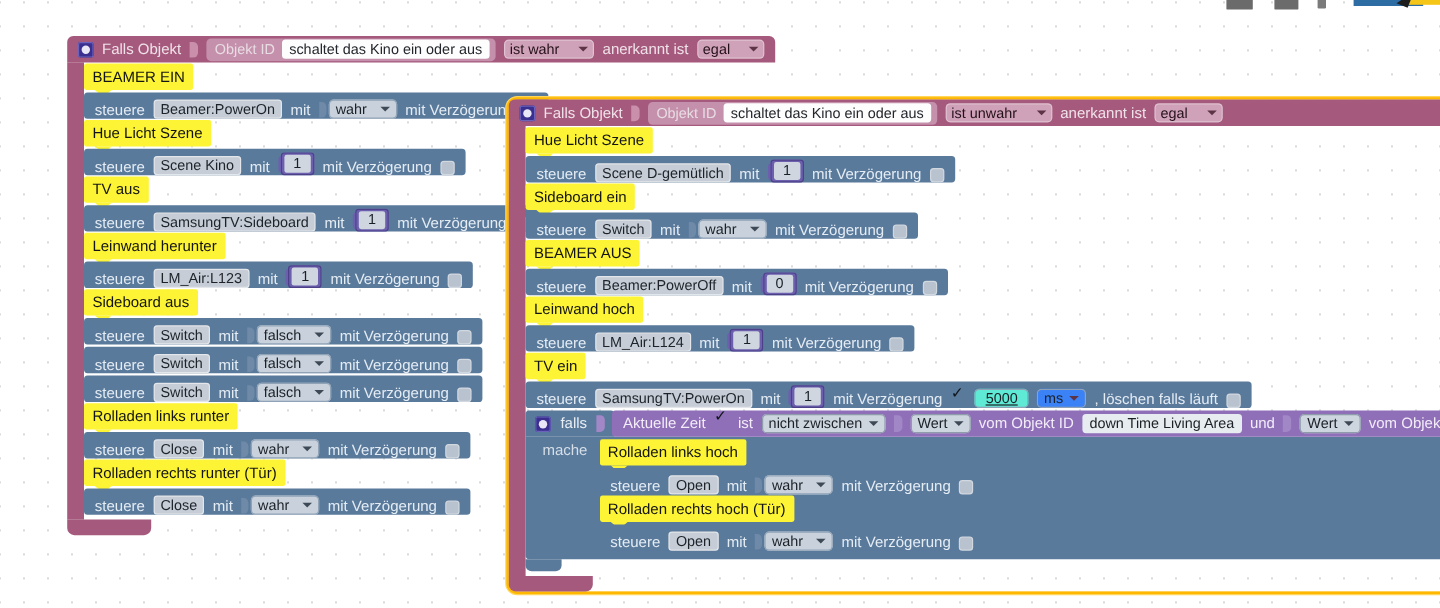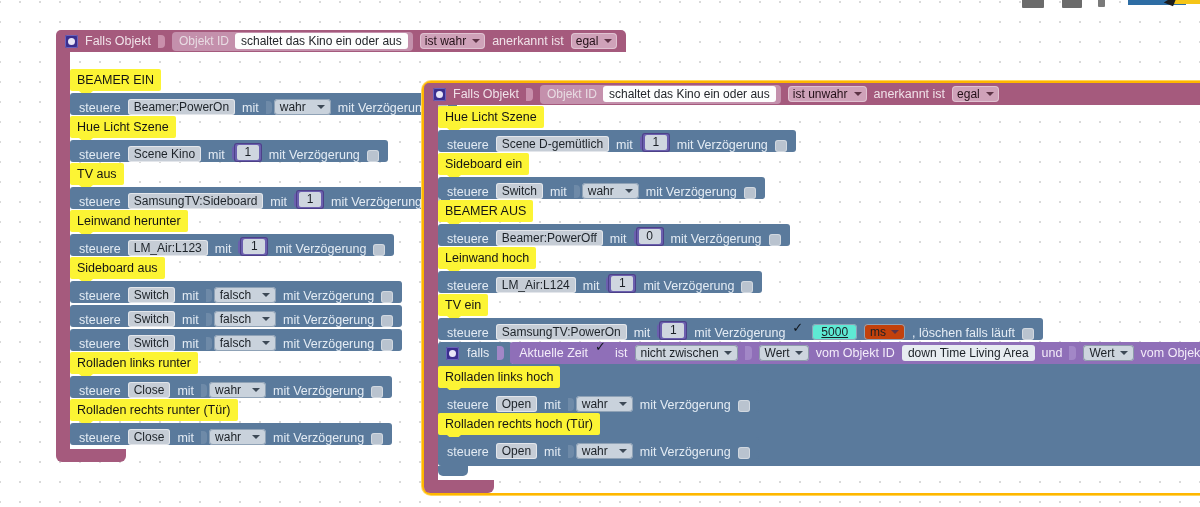--- a/index.html
+++ b/index.html
@@ -55,21 +55,21 @@
     padding:1px 5px 1px 7px;height:17px;
   }
   .objid-lbl{color:#e8dce3;font-size:12px;white-space:nowrap;}
   .txtfield{
     background:#fdfdfd;color:#23262b;border-radius:3px;padding:1px 6px;
     font-size:12px;white-space:nowrap;line-height:14px;
   }
 
   .dd{
     background:#cfa2b9;color:#241018;border-radius:4px;padding:1px 5px;
-    font-size:12px;display:inline-flex;align-items:center;gap:6px;white-space:nowrap;
+    font-size:12px;display:inline-flex;align-items:center;gap:16px;white-space:nowrap;
     box-shadow:inset 0 0 0 1px rgba(255,255,255,.35);
   }
   .caret{width:0;height:0;border-left:4px solid transparent;border-right:4px solid transparent;
     border-top:4px solid #5d3346;display:inline-block;}
 
   .plainlbl{color:#f0e2e9;font-size:12.5px;white-space:nowrap;}
 
   
   .stack{display:flex;}
   .stackcol{display:flex;flex-direction:column;align-items:flex-start;}
@@ -113,21 +113,21 @@
     font-size:12px;padding:0 4px;line-height:15px;
   }
   .numsock{width:5px;height:14px;background:#6b5fae;border-radius:3px 0 0 3px;margin-right:-3px;}
   .cb{
     width:12px;height:12px;border-radius:3px;background:#b9c3cf;display:inline-block;
     box-shadow:inset 0 0 0 1px rgba(255,255,255,.35);
   }
   .cb.on{background:transparent;box-shadow:none;position:relative;width:13px;}
   .cb.on::after{content:"\2713";position:absolute;left:0;top:-8px;color:#10151b;font-size:13px;font-weight:bold;}
   .msdd{
-    background:#c2410c;color:#1b2026;border-radius:4px;padding:1px 6px;font-size:12px;
+    background:#3b82f6;color:#1b2026;border-radius:4px;padding:1px 6px;font-size:12px;
     display:inline-flex;align-items:center;gap:5px;box-shadow:inset 0 0 0 1px #8fa2b6;
   }
   .numfield{
     background:#5eead4;color:#1b2026;border-radius:4px;padding:1px 9px;font-size:12px;
     box-shadow:inset 0 0 0 1px #8fa2b6;
     text-decoration:underline;
   }
 
   
   .nest{position:relative;margin-top:2px;}
@@ -188,21 +188,21 @@
           <span class="caret"></span>
         </span>
         <span class="plainlbl">anerkannt ist</span>
         <span class="dd">
           <span>egal</span>
           <span class="caret"></span>
         </span>
       </div>
       <div class="stack">
         <div class="ifspine"></div>
-        <div class="stackcol" style="padding-bottom: 4px; margin-top: 16px;">
+        <div class="stackcol" style="padding-bottom: 4px;">
           <div class="cmt">BEAMER EIN</div>
           <div class="act">
             <span class="kw">steuere</span>
             <span class="chip">Beamer:PowerOn</span>
             <span class="kw">mit</span>
             <span style="display: inline-flex; align-items: center; gap: 2px;">
               <span class="sock"></span>
               <span class="bdd">
                 <span>wahr</span>
                 <span class="caret"></span>
@@ -458,20 +458,21 @@
                 <span class="psock"></span>
                 <span class="pdd">
                   <span>Wert</span>
                   <span class="caret"></span>
                 </span>
                 <span>vom Objekt ID</span>
                 <span class="chip">Up Time Living Area</span>
               </div>
             </div>
             <div class="machewrap">
+              <div class="machelbl">mache</div>
               <div class="machebody">
                 <div class="cmt">Rolladen links hoch</div>
                 <div class="act">
                   <span class="kw">steuere</span>
                   <span class="chip">Open</span>
                   <span class="kw">mit</span>
                   <span style="display: inline-flex; align-items: center; gap: 2px;">
                     <span class="sock"></span>
                     <span class="bdd">
                       <span>wahr</span>

